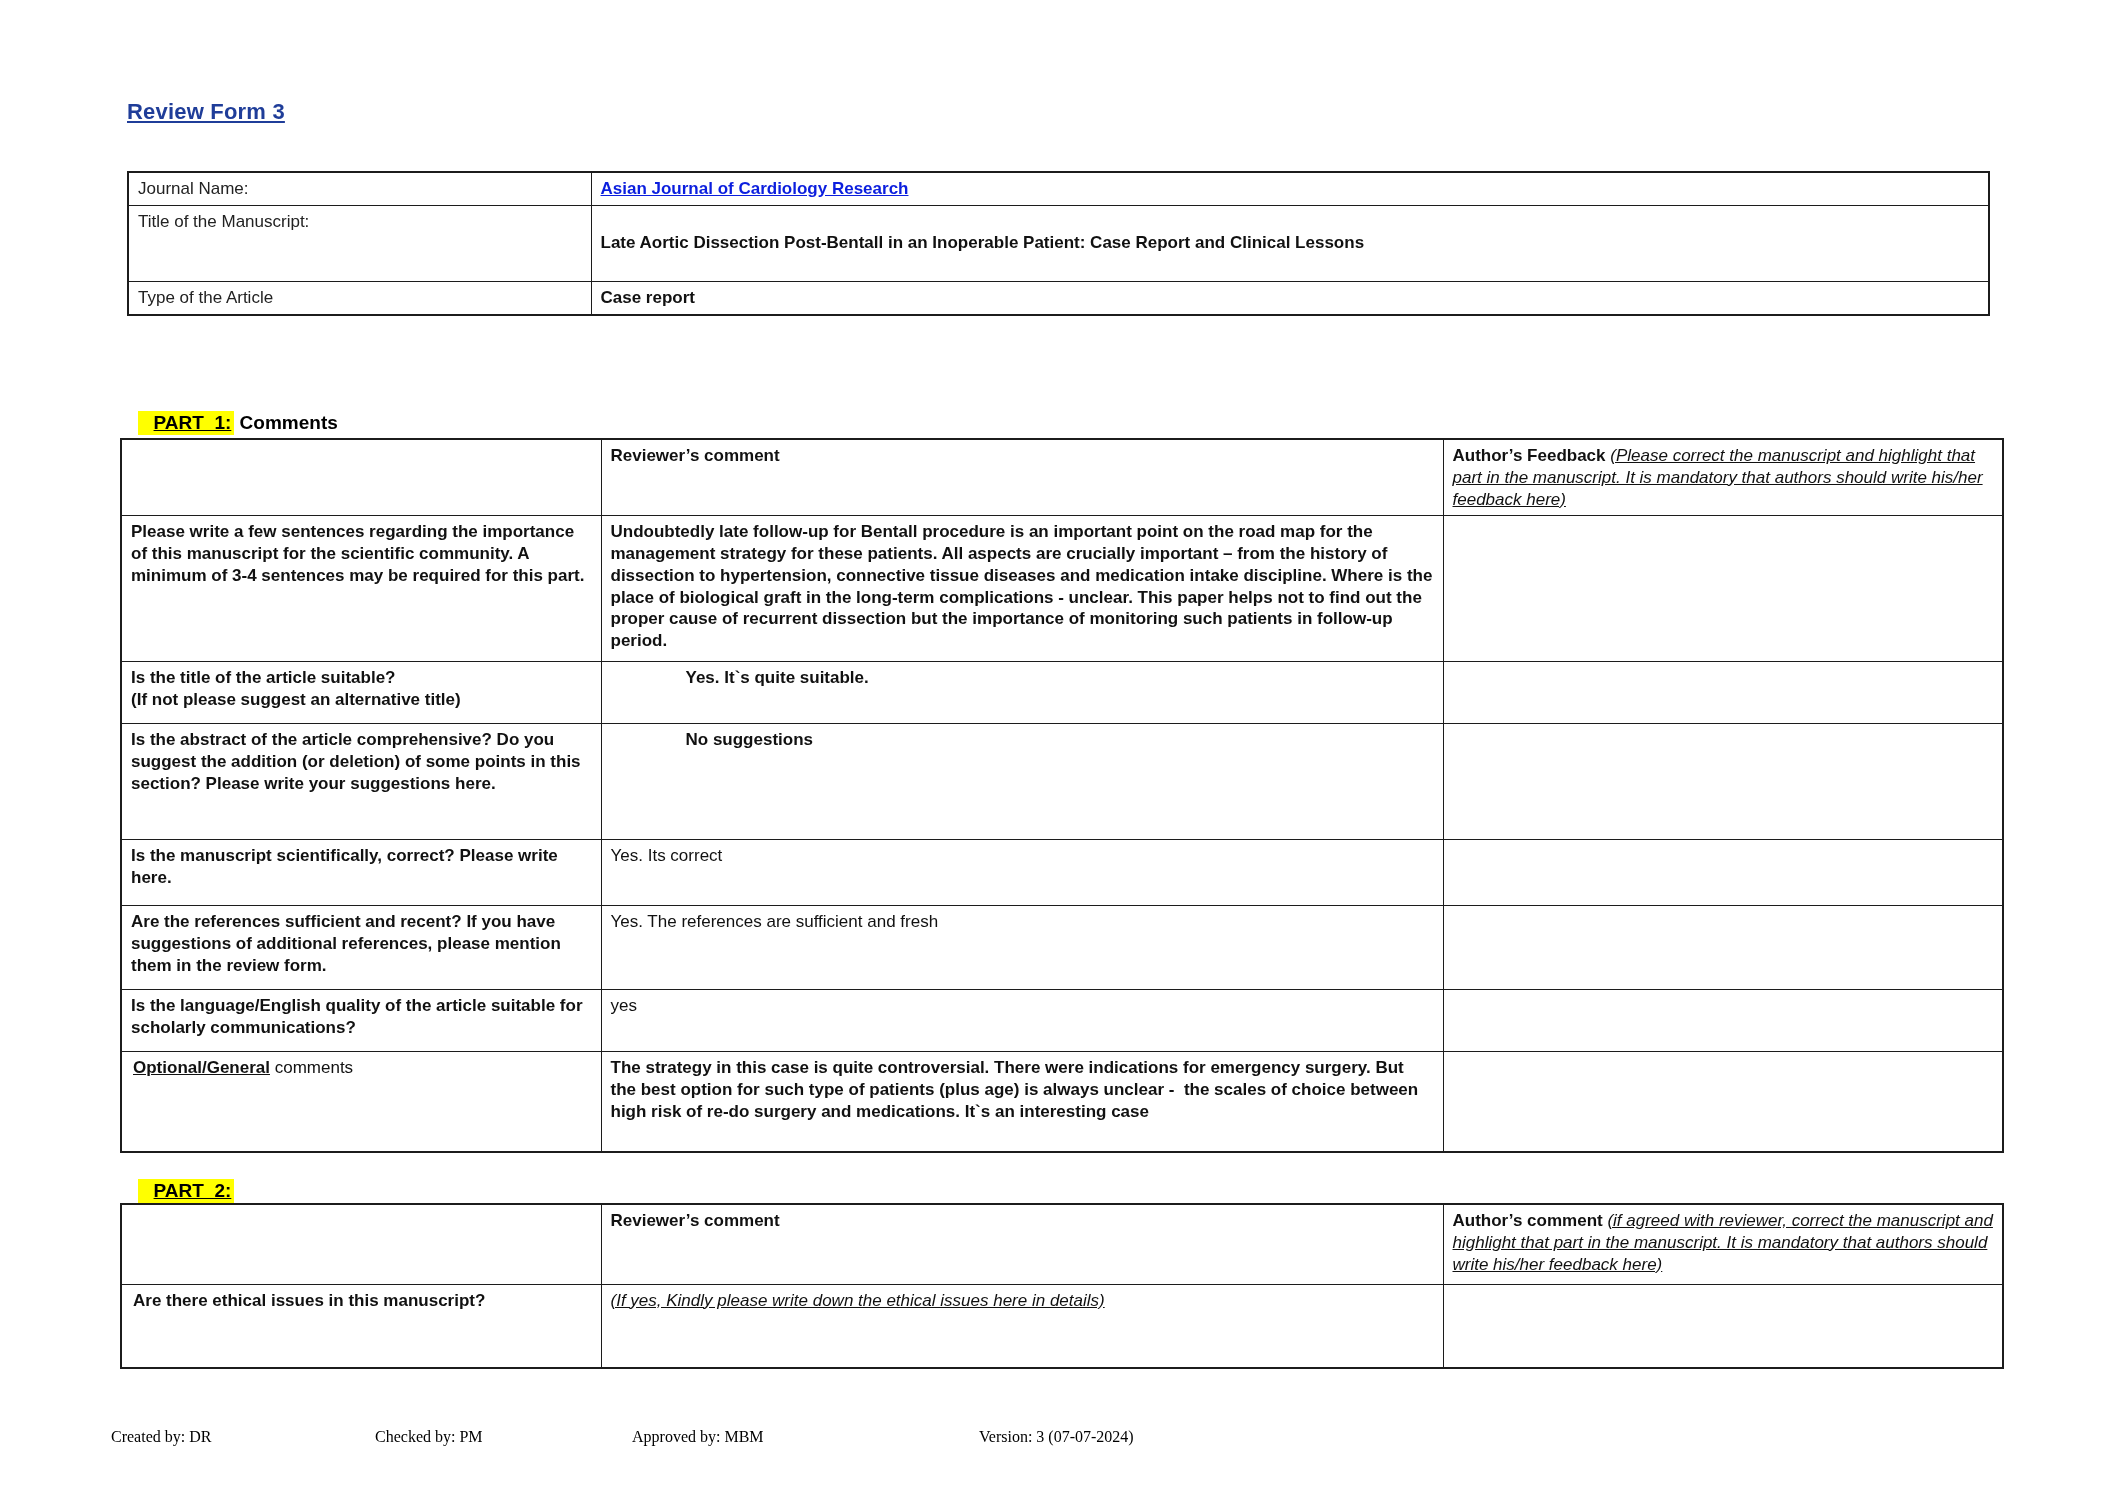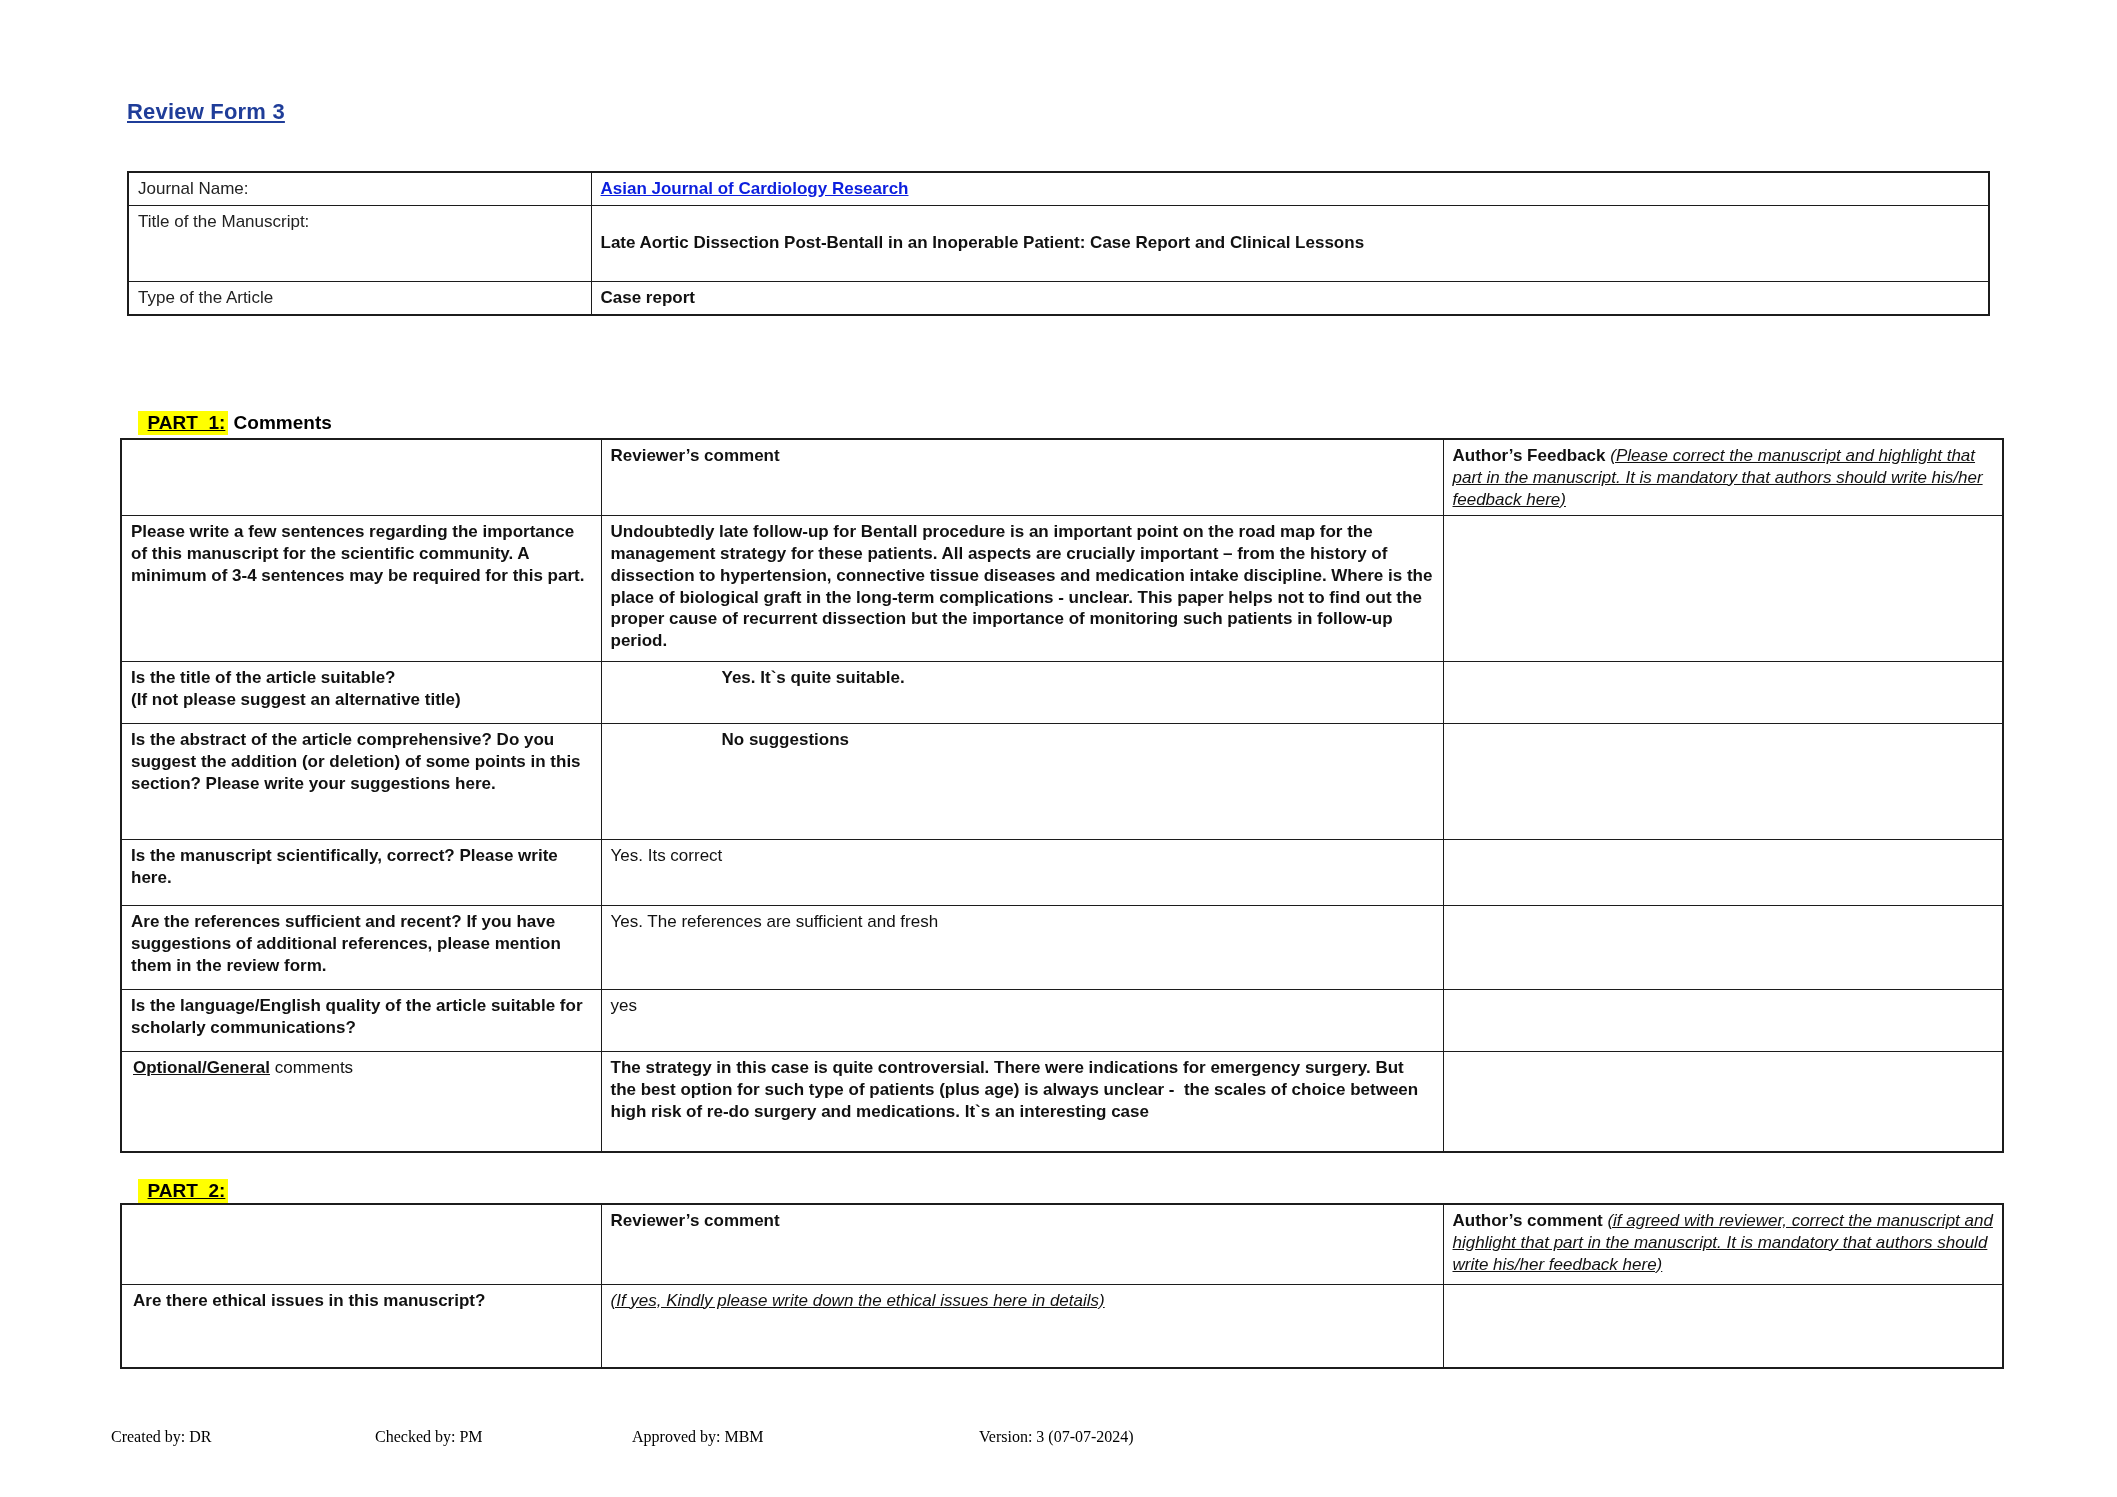--- a/index.html
+++ b/index.html
@@ -39,33 +39,33 @@
 
   
   .info-table{left:127px;top:171px;width:1861px;}
   .info-table td.label{font-weight:normal;color:#222;}
   .info-table td.value{font-weight:bold;}
   .info-table tr.title-row td.value{vertical-align:middle;}
   a.journal-link{color:#0b1ede;font-weight:bold;text-decoration:underline;}
 
   
   .section-heading{font-size:19px;font-weight:bold;color:#000;white-space:pre;}
-  .hl{background:#ffff00;text-decoration:underline;padding:1px 3px 2px 10px;}
+  .hl{background:#ffff00;text-decoration:underline;padding:1px 3px 2px 16px;}
   .part1-heading{left:127px;top:390px;}
   .part2-heading{left:127px;top:1158px;}
 
   
   .part1-table{left:120px;top:438px;width:1882px;}
   .part2-table{left:120px;top:1203px;width:1882px;}
 
   td.q-cell{font-weight:bold;padding-left:42px;}
   td.q-cell.no-indent{padding-left:11px;font-weight:normal;}
   td.a-cell{font-weight:normal;}
   td.a-cell.bold{font-weight:bold;}
-  td.a-cell.indent{padding-left:120px;}
+  td.a-cell.indent{padding-left:84px;}
   td.fb-cell{background:#fff;}
   .col-head{font-weight:bold;}
   .head-note{font-weight:normal;font-style:italic;text-decoration:underline;}
   .q-pre{white-space:pre-wrap;}
   .underline-strong{font-weight:bold;text-decoration:underline;}
   td.vmid{vertical-align:middle;}
   .ethics-note{font-style:italic;text-decoration:underline;}
 
   
   .footer-item{font-family:"Liberation Serif", serif;font-size:16px;color:#000;top:1428px;}

